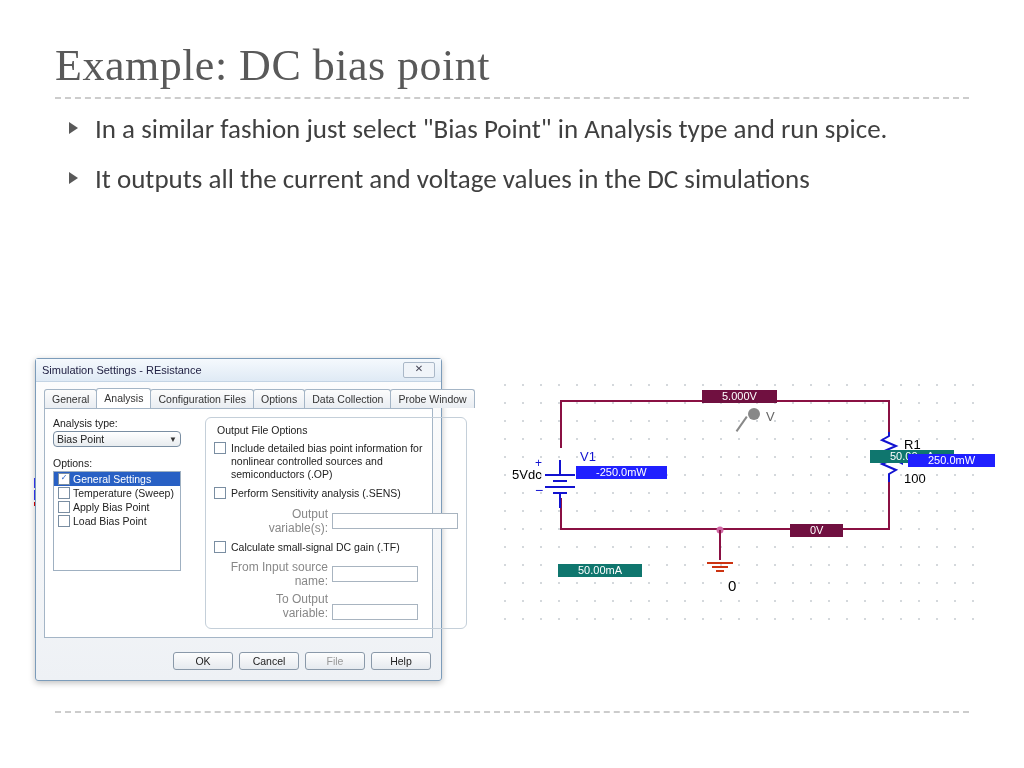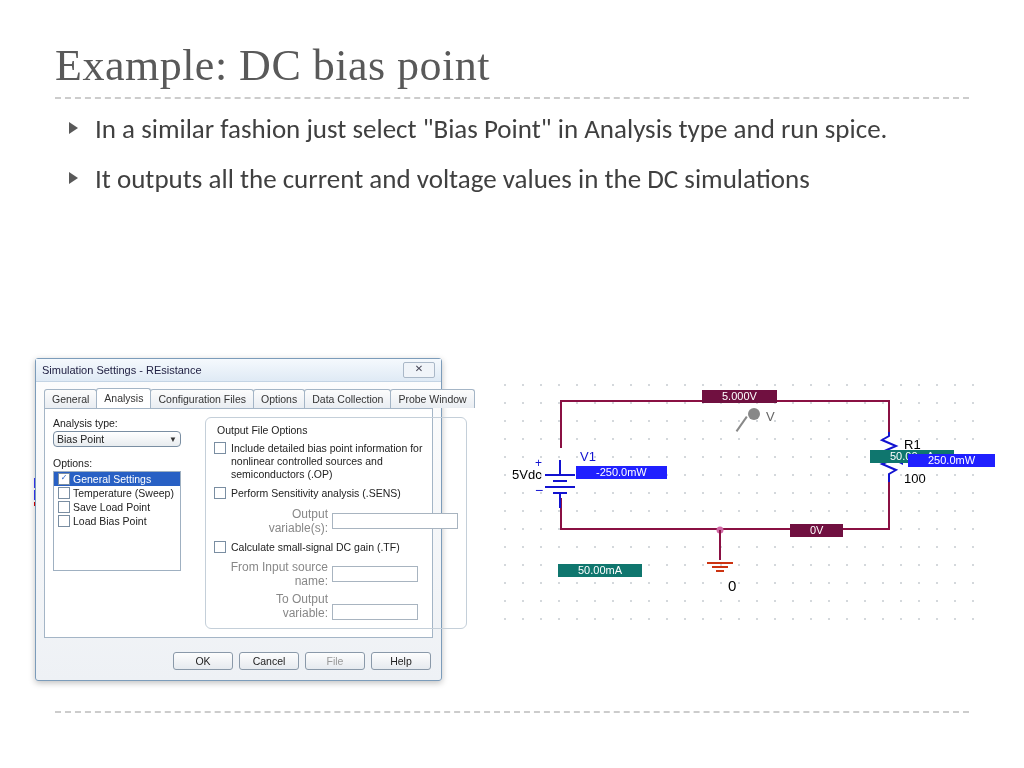--- a/index.html
+++ b/index.html
@@ -283,21 +283,21 @@
         <div class="row sel">
           <span class="cb checked"></span>
           <span>General Settings</span>
         </div>
         <div class="row">
           <span class="cb"></span>
           <span>Temperature (Sweep)</span>
         </div>
         <div class="row">
           <span class="cb"></span>
-          <span>Save Load Point</span>
+          <span>Apply Bias Point</span>
         </div>
         <div class="row">
           <span class="cb"></span>
           <span>Load Bias Point</span>
         </div>
       </div>
     </div>
     <div class="rightcol">
       <div class="groupbox">
         <span class="grouptitle">Output File Options</span>

